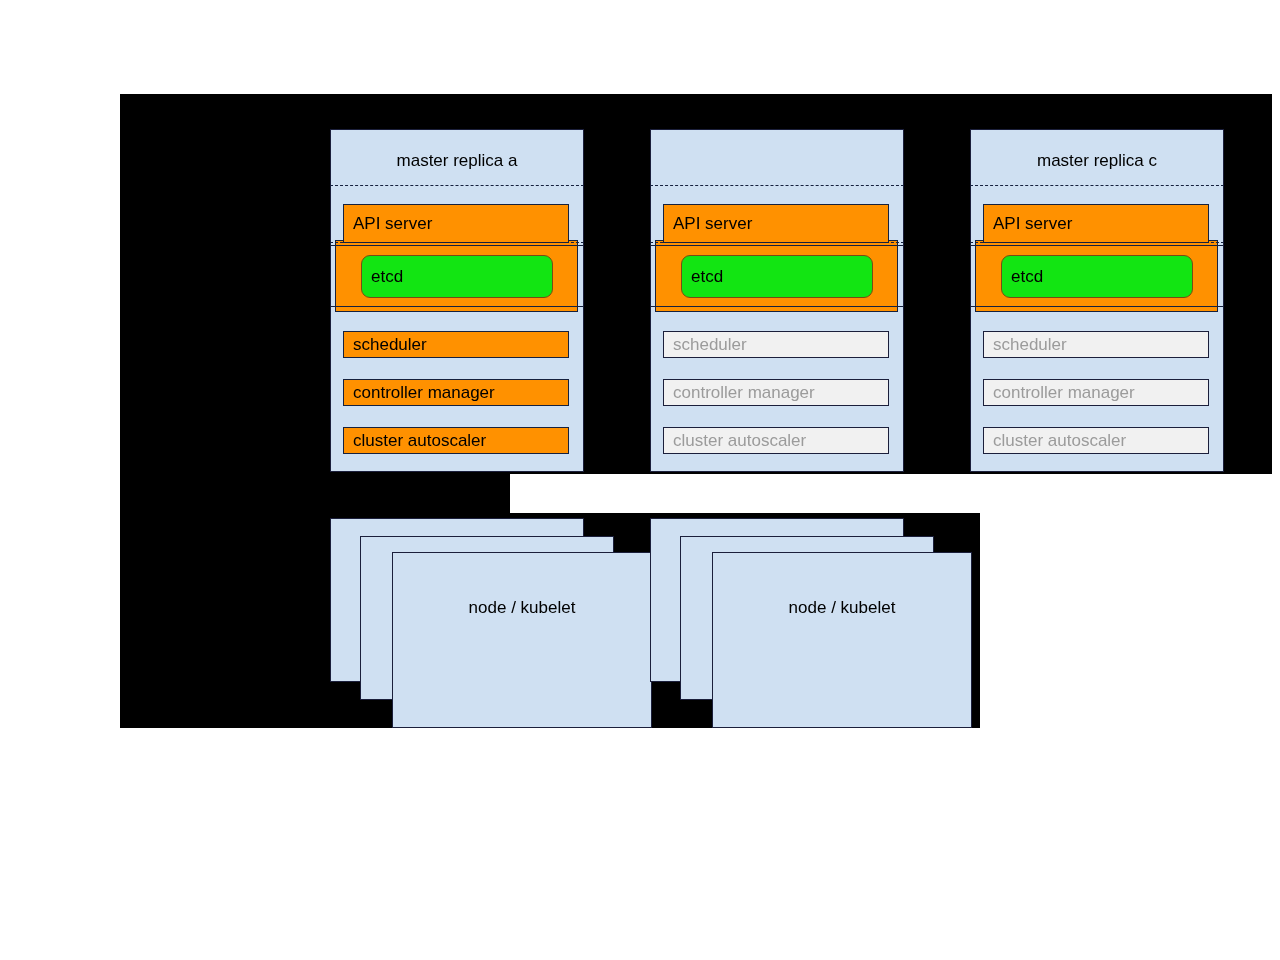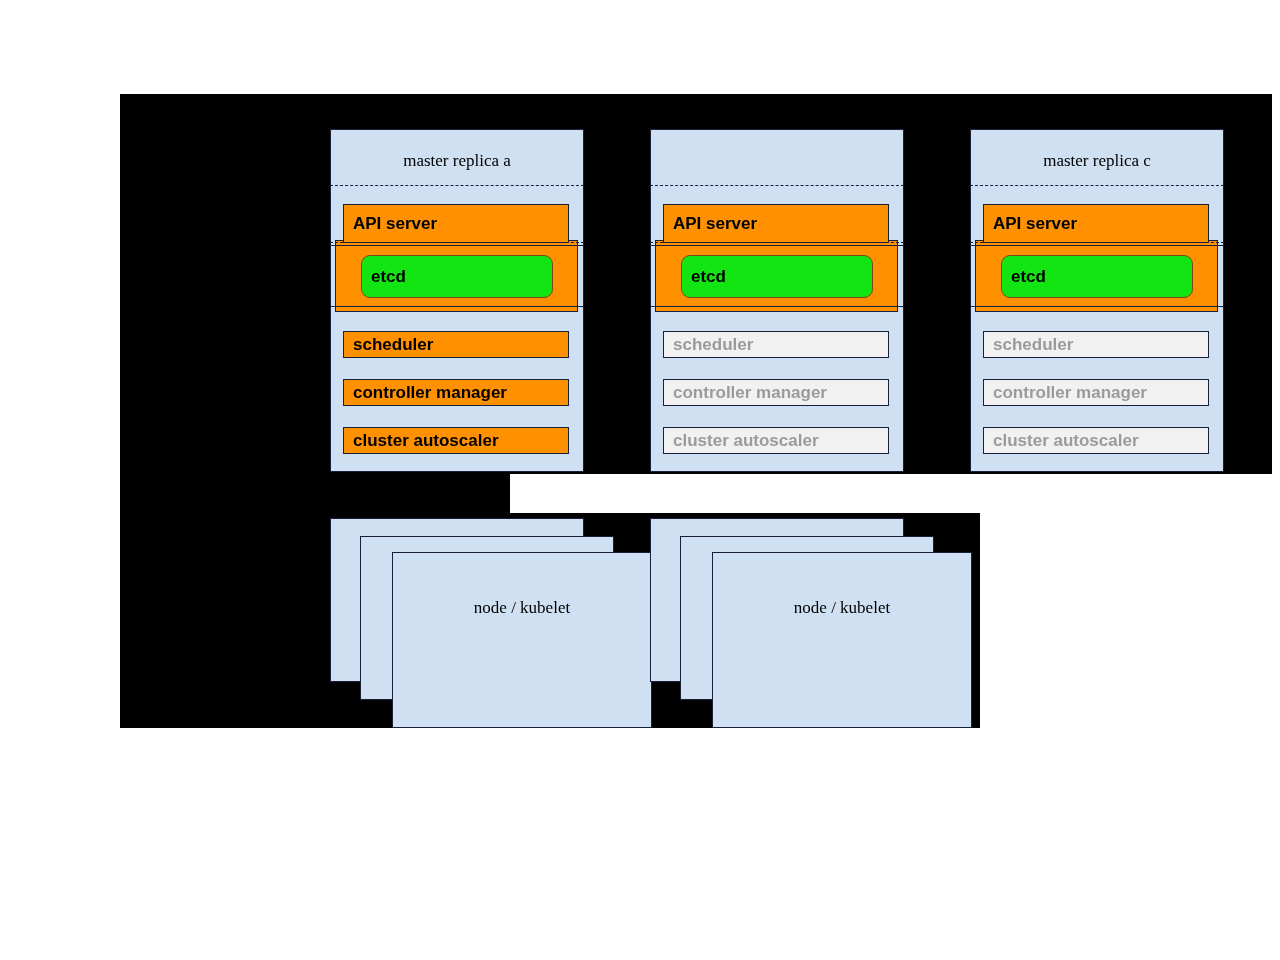--- a/index.html
+++ b/index.html
@@ -49,28 +49,26 @@
     line-height: 1;
     white-space: nowrap;
   }
   .label-grey { color: #9b9b9b; }
 
   .center-label {
     display: flex;
     align-items: center;
     justify-content: center;
     text-align: center;
-    font-family: Liberation Serif, serif;
   }
   .left-label {
     display: flex;
     align-items: center;
     justify-content: flex-start;
     padding-left: 10px;
-    font-weight: bold;
   }
 
   
   .dashline {
     border-top: 1px dashed #16213e;
     height: 0;
   }
   .solidline {
     border-top: 1px solid #16213e;
     height: 0;

